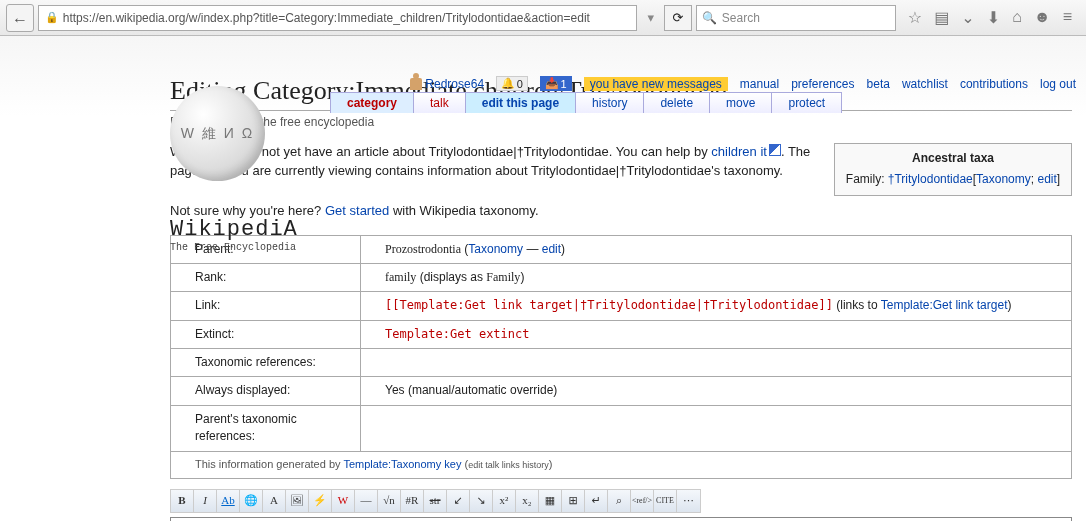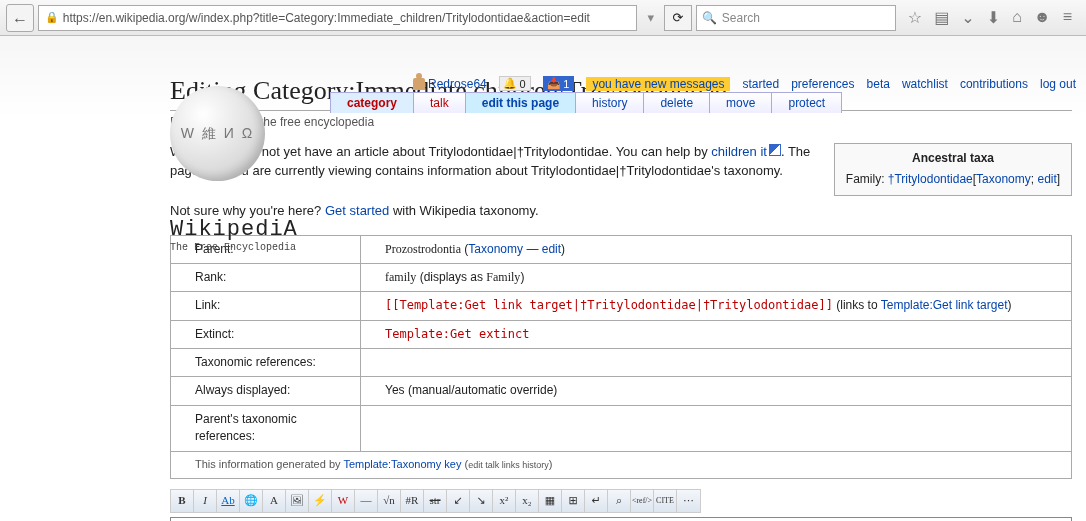--- a/index.html
+++ b/index.html
@@ -83,21 +83,21 @@
 <div class="page-wrap">
 
   <div class="top-links">
     <span class="user">
         <span class="user-icon"></span>
         <span>Redrose64</span>
       </span>
     <span class="notif">🔔<span>0</span></span>
     <span class="notif blue">📥<span>1</span></span>
     <span class="msgbar">you have new messages</span>
-    <a>started</a>
+    <a>manual</a>
     <a>preferences</a>
     <a>beta</a>
     <a>watchlist</a>
     <a>contributions</a>
     <a>log out</a>
   </div>
 
   <div class="tabs">
     <div class="tab cat">category</div>
     <div class="tab talk">talk</div>

